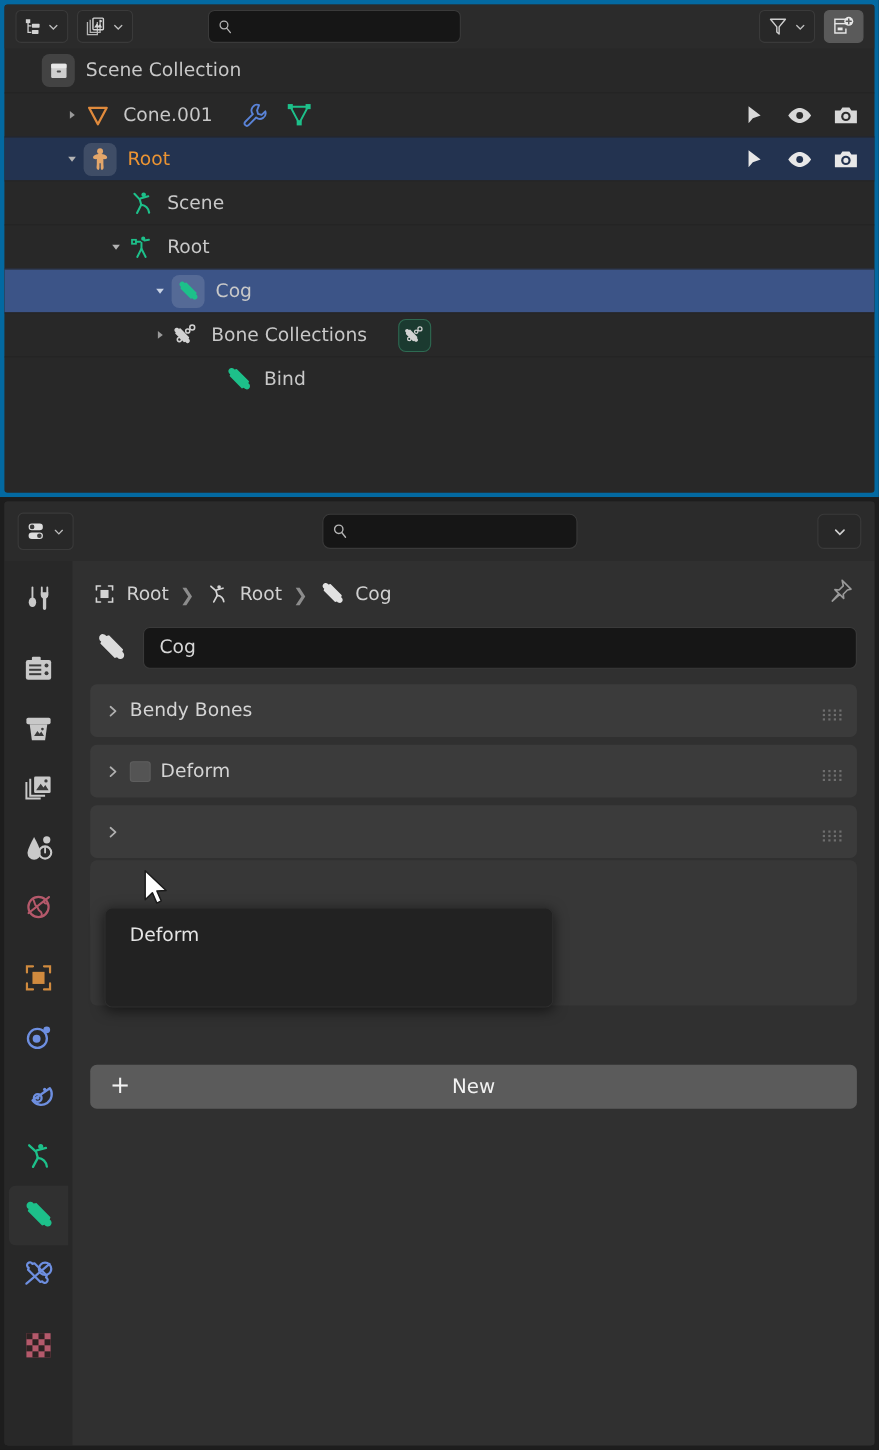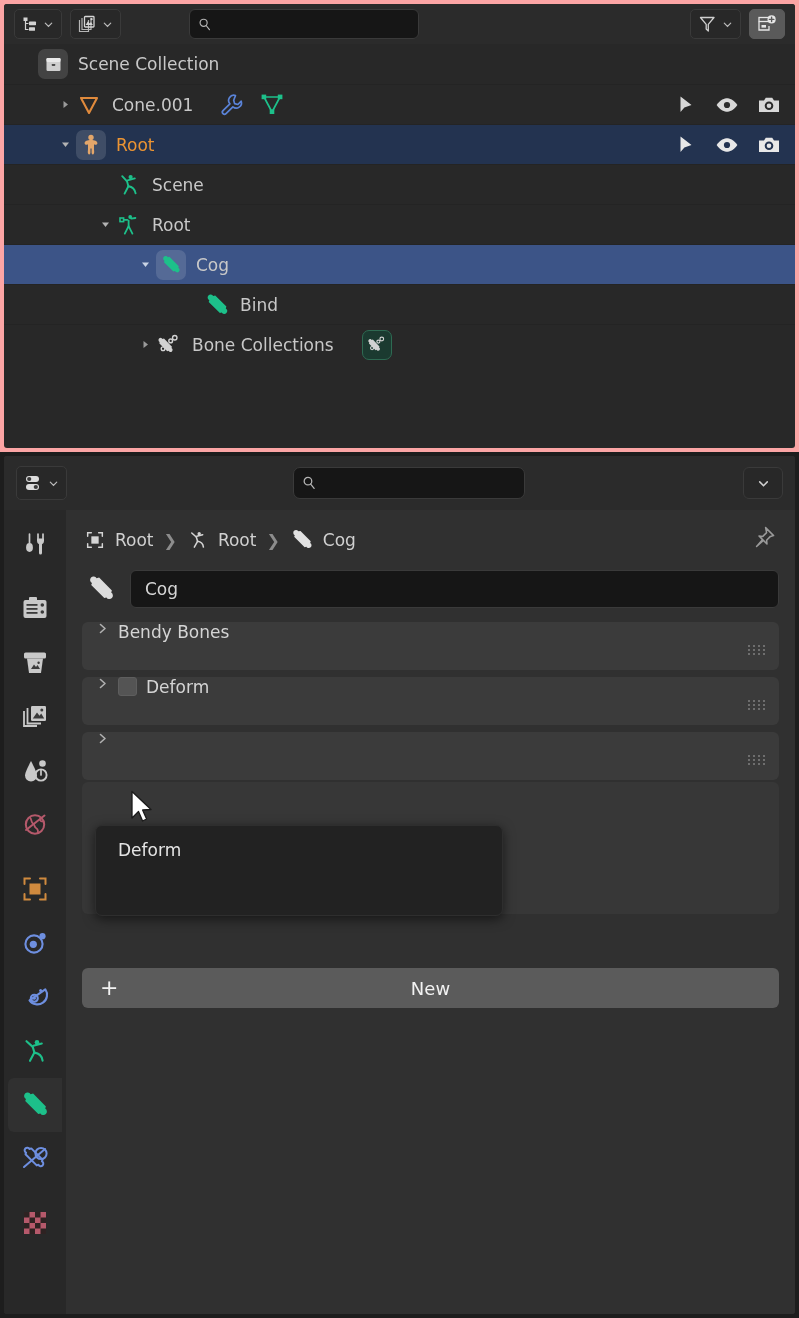--- a/index.html
+++ b/index.html
@@ -7,21 +7,21 @@
     width: 799px; height: 1318px;
     background: #1d1d1d;
     font-family: "DejaVu Sans", sans-serif;
     overflow: hidden;
   }
   .app { position: relative; width: 799px; height: 1318px; }
 
   
   .outliner {
     position: absolute; left: 0; top: 0; width: 799px; height: 452px;
-    background: #fca5a5; padding: 4px 4px 0 4px;
+    background: #0369a1; padding: 4px 4px 0 4px;
   }
   .outliner-body {
     position: absolute; left: 4px; top: 4px; right: 4px; bottom: 4px;
     background: #282828; border-radius: 3px; overflow: hidden;
   }
   .ol-header {
     height: 40px; background: #2b2b2b; display: flex; align-items: center;
     padding: 0 10px; gap: 8px; position: relative;
   }
   .hdr-btn {
@@ -123,21 +123,21 @@
   .name-row { display: flex; align-items: center; gap: 14px; padding: 0 16px 14px 20px; }
   .name-field {
     flex: 1; height: 38px; background: #161616; border: 1px solid #3a3a3a;
     border-radius: 6px; display: flex; align-items: center; padding: 0 14px;
     color: #d6d6d6; font-size: 17px;
   }
 
   .panel-wrap { padding: 0 16px; }
   .panel {
     height: 48px; background: #3b3b3b; border-radius: 6px;
-    display: flex; align-items: flex-start; padding: 0 14px; margin-bottom: 7px;
+    display: flex; align-items: center; padding: 0 14px; margin-bottom: 7px;
     cursor: pointer; position: relative;
   }
   .panel-arrow { width: 22px; flex: none; display: flex; align-items: center; }
   .panel-title { font-size: 17px; color: #d4d4d4; }
   .cbx {
     width: 19px; height: 19px; background: #545454; border: 1px solid #5e5e5e;
     border-radius: 3px; margin-right: 9px; flex: none;
   }
   .grip {
     position: absolute; right: 13px; top: 50%; transform: translateY(-50%);
@@ -363,30 +363,20 @@
           </div>
           <div class="ico-box">
             <svg width="22" height="22" viewBox="0 0 22 22">
               <path d="M7.8 3.2 a2.5 2.5 0 1 0 -3.3 3.5 L4 8.2 l9.4 9.4 1.5-0.5 a2.5 2.5 0 1 0 3.4-3.4 l0.5-1.5 L9.4 2.8 Z" fill="#1dc08a"></path>
             </svg>
           </div>
           <span class="ol-label" style="margin-left:10px">Cog</span>
         </div>
 
         <div class="ol-row">
-          <div style="width:200px;flex:none"></div>
-          <div class="ol-ico">
-            <svg width="26" height="26" viewBox="0 0 26 26">
-              <path d="M9.2 4 a3 3 0 1 0 -3.9 4.2 L4.7 9.9 l11.2 11.2 1.8-0.6 a3 3 0 1 0 4.1-4.1 l0.6-1.8 L11.2 3.4 Z" fill="#1dc08a"></path>
-            </svg>
-          </div>
-          <span class="ol-label" style="margin-left:10px">Bind</span>
-        </div>
-
-        <div class="ol-row">
           <div style="width:130px;flex:none"></div>
           <div class="tri">
             <svg width="11" height="11" viewBox="0 0 11 11">
               <path d="M3.5 2 L8 5.5 L3.5 9 Z" fill="#9a9a9a"></path>
             </svg>
           </div>
           <div class="ol-ico">
             <svg width="28" height="26" viewBox="0 0 28 26">
               <path d="M7 6.5 a2.3 2.3 0 1 0 -3 3.2 l-0.5 1.4 8.6 8.6 1.4-0.5 a2.3 2.3 0 1 0 3.2-3 l0.5-1.4 L8.6 6 Z" fill="#d2d2d2"></path>
               <circle cx="20.2" cy="5.2" r="2.4" stroke="#d2d2d2" stroke-width="1.5" fill="none"></circle>
@@ -398,20 +388,30 @@
           <div class="extra-icos" style="margin-left:28px">
             <div class="ico-box green">
               <svg width="22" height="20" viewBox="0 0 28 26">
                 <path d="M7 6.5 a2.3 2.3 0 1 0 -3 3.2 l-0.5 1.4 8.6 8.6 1.4-0.5 a2.3 2.3 0 1 0 3.2-3 l0.5-1.4 L8.6 6 Z" fill="#d2d2d2"></path>
                 <circle cx="20.2" cy="5.2" r="2.4" stroke="#d2d2d2" stroke-width="1.5" fill="none"></circle>
                 <circle cx="15.8" cy="8.6" r="2.0" stroke="#d2d2d2" stroke-width="1.5" fill="none"></circle>
                 <circle cx="7.6" cy="17.0" r="2.0" stroke="#d2d2d2" stroke-width="1.5" fill="none"></circle>
               </svg>
             </div>
           </div>
+        </div>
+
+        <div class="ol-row">
+          <div style="width:200px;flex:none"></div>
+          <div class="ol-ico">
+            <svg width="26" height="26" viewBox="0 0 26 26">
+              <path d="M9.2 4 a3 3 0 1 0 -3.9 4.2 L4.7 9.9 l11.2 11.2 1.8-0.6 a3 3 0 1 0 4.1-4.1 l0.6-1.8 L11.2 3.4 Z" fill="#1dc08a"></path>
+            </svg>
+          </div>
+          <span class="ol-label" style="margin-left:10px">Bind</span>
         </div>
 
       </div>
     </div>
   </div>
 
   <div class="props">
     <div class="props-body">
 
       <div class="pr-header">

